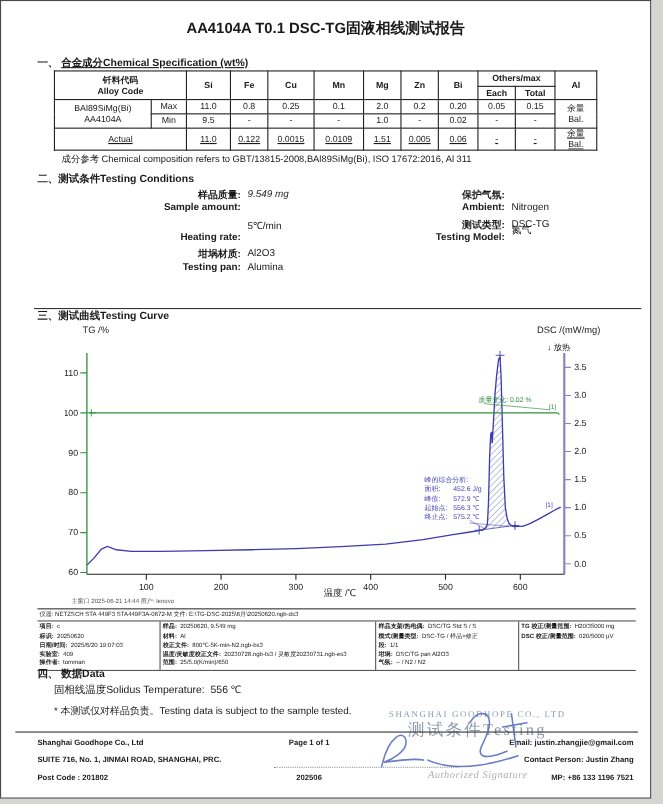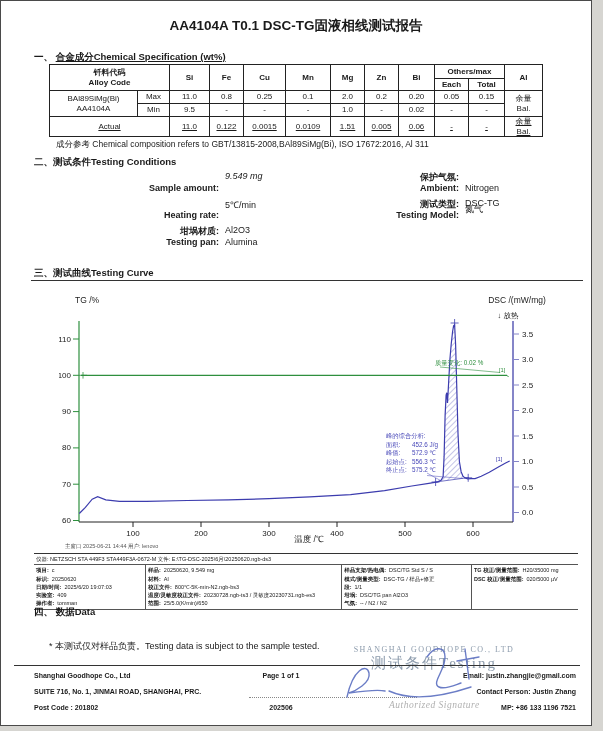--- a/index.html
+++ b/index.html
@@ -130,41 +130,42 @@
         <div>Bal.</div>
       </td>
     </tr>
   </tbody>
       </table>
 
   <div class="abs note" style="left:55px;top:138px;text-align:center;">成分参考 Chemical composition refers to GBT/13815-2008,BAl89SiMg(Bi), ISO 17672:2016, Al 311</div>
 
   <div class="abs sec-head" style="left:33px;top:155px;">二、测试条件Testing Conditions</div>
 
+  <div class="abs cond-label" style="left:78px;top:170px;width:140px;">样品质量:</div>
   <div class="abs cond-value" style="left:224px;top:170px;font-style:italic;">9.549 mg</div>
   <div class="abs cond-label" style="left:78px;top:182px;width:140px;">Sample amount:</div>
 
   <div class="abs cond-value" style="left:224px;top:197px;">5℃/min</div>
   <div class="abs cond-label" style="left:78px;top:209px;width:140px;">Heating rate:</div>
 
   <div class="abs cond-label" style="left:78px;top:224px;width:140px;">坩埚材质:</div>
   <div class="abs cond-value" style="left:224px;top:224px;">Al2O3</div>
   <div class="abs cond-label" style="left:78px;top:236px;width:140px;">Testing pan:</div>
   <div class="abs cond-value" style="left:224px;top:236px;">Alumina</div>
 
   <div class="abs cond-label" style="left:330px;top:170px;width:128px;">保护气氛:</div>
   <div class="abs cond-value" style="left:464px;top:170px;margin-top:32px;">氮气</div>
   <div class="abs cond-label" style="left:330px;top:182px;width:128px;">Ambient:</div>
   <div class="abs cond-value" style="left:464px;top:182px;">Nitrogen</div>
 
   <div class="abs cond-label" style="left:330px;top:197px;width:128px;">测试类型:</div>
   <div class="abs cond-value" style="left:464px;top:197px;">DSC-TG</div>
   <div class="abs cond-label" style="left:330px;top:209px;width:128px;">Testing Model:</div>
 
-  <div class="abs sec-head" style="left:33px;top:266px;">三、测试曲线Testing Curve</div>
+  <div class="abs sec-head" style="left:33px;top:280px;">三、测试曲线Testing Curve</div>
   <div class="abs rule" style="left:30px;top:279px;width:552px;"></div>
 
   <svg class="abs" style="left:58px;top:290px;" width="520" height="252" viewBox="0 0 520 252" xmlns="http://www.w3.org/2000/svg">
 
     <text x="16" y="12" font-size="8.5" fill="#222">TG /%</text>
     <text x="458" y="12" font-size="8.5" fill="#222" text-anchor="middle">DSC /(mW/mg)</text>
     <text x="449" y="27" font-size="7.5" fill="#222" text-anchor="middle">↓ 放热</text>
 
     <g>
       <line x1="20" y1="30" x2="20" y2="231" stroke="#2e8f3e" stroke-width="1.2"></line>
@@ -345,20 +346,21 @@
             </div>
         <div class="irow">
               <span class="il">DSC 校正/测量范围:</span>
               <span class="iv">020/5000 µV</span>
             </div>
       </div>
     </div>
   </div>
 
   <div class="abs sec-head" style="left:33px;top:605px;text-align:right;">四、 数据Data</div>
+  <div class="abs data-line" style="left:48px;top:619px;"><span>固相线温度Solidus Temperature:</span>&nbsp;&nbsp;<span>556 ℃</span></div>
   <div class="abs note" style="left:48px;top:639px;font-size:9px;">* 本测试仅对样品负责。Testing data is subject to the sample tested.</div>
 
   <div class="abs stamp" style="left:293px;top:644px;width:280px;">
     <div class="s-en">SHANGHAI GOODHOPE CO., LTD</div>
     <div class="s-cn">测试条件Testing</div>
   </div>
 
   <div class="abs rule" style="left:13px;top:664px;width:566px;border-top-width:1.5px;"></div>
 
   <div class="abs foot" style="left:33px;top:671px;">Shanghai Goodhope Co., Ltd</div>

